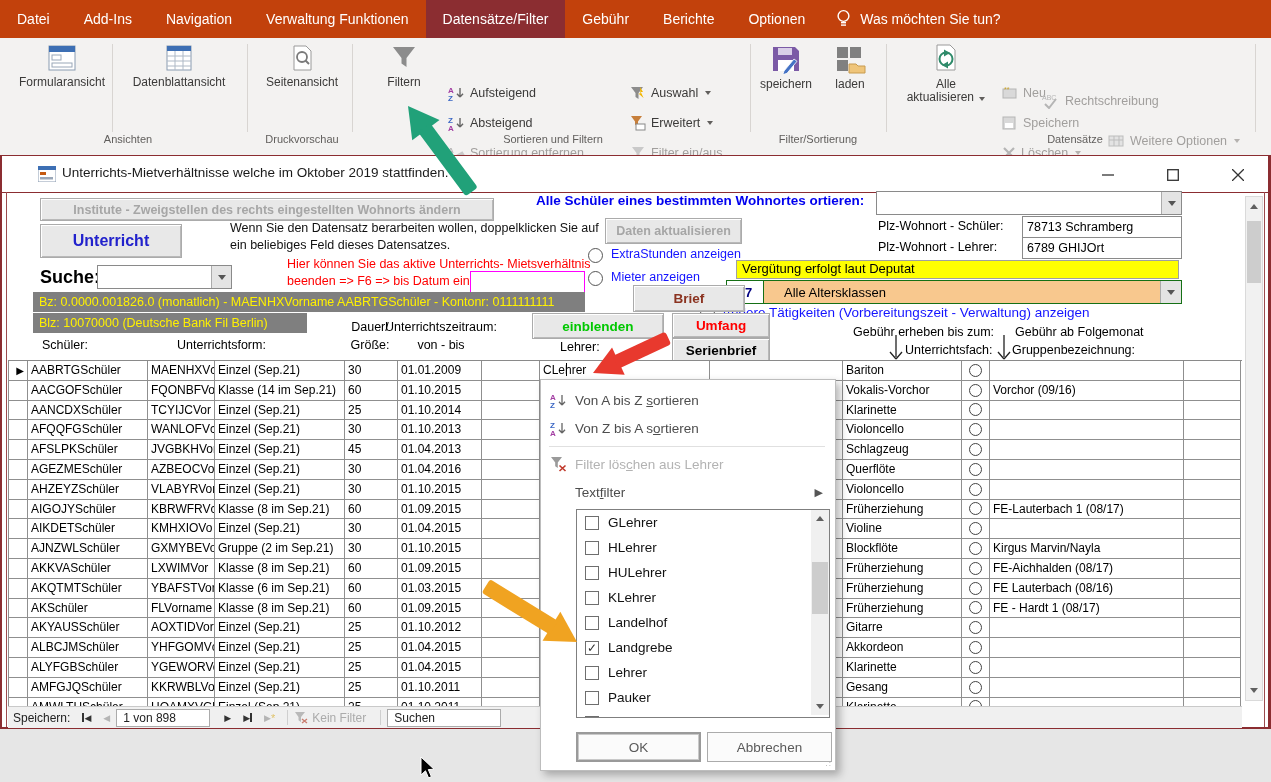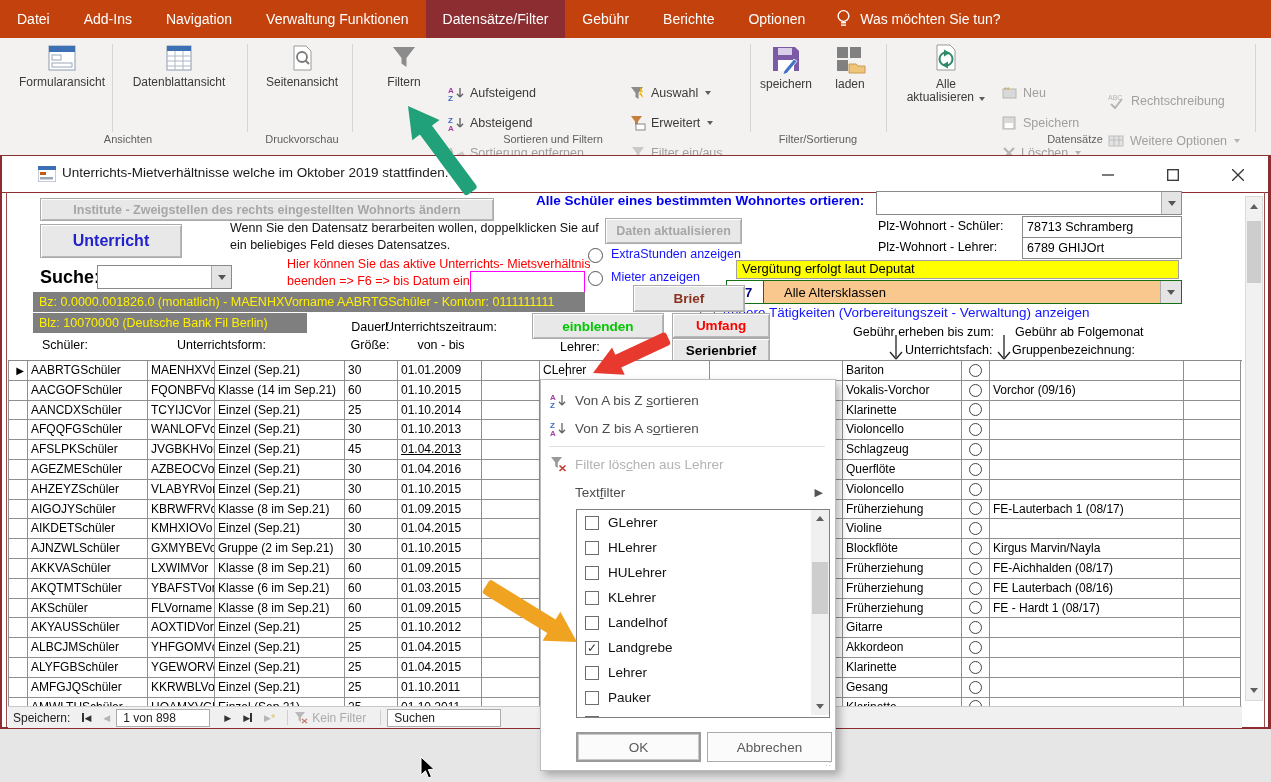--- a/index.html
+++ b/index.html
@@ -241,21 +241,21 @@
         </svg>
       <span>Speichern</span>
     </div>
     <div class="smbtn dis" style="left:1002px;top:104px;">
       <svg width="14" height="14">
           <path d="M2 2 L12 12 M12 2 L2 12" stroke="#B5B5B5" stroke-width="2.2"></path>
         </svg>
       <span>Löschen</span>
         <span class="chev"></span>
     </div>
-    <div class="smbtn dis" style="left:1108px;top:52px;">
+    <div class="smbtn dis" style="left:1042px;top:52px;">
       <svg width="18" height="16">
           <text x="0" y="7" font-size="7" fill="#B5B5B5">ABC</text>
           <path d="M3 11 l4 4 7 -9" stroke="#B5B5B5" stroke-width="2" fill="none"></path>
         </svg>
       <span>Rechtschreibung</span>
     </div>
     <div class="smbtn dis" style="left:1108px;top:92px;">
       <svg width="17" height="14">
           <rect x="1" y="2" width="14" height="10" fill="#E3E3E3" stroke="#BDBDBD"></rect>
           <path d="M1 6 h14 M6 2 v10 M11 2 v10" stroke="#BDBDBD"></path>
@@ -464,21 +464,21 @@
           </div>
           <div class="tcell" style="width: 194px;"></div>
           <div class="tcell" style="width: 57px;"></div>
         </div>
         <div class="trow">
           <div class="tcell first radcell" style="width: 20px;"></div>
           <div class="tcell" style="width: 120px;">AFSLPKSchüler</div>
           <div class="tcell" style="width: 67px;">JVGBKHVor</div>
           <div class="tcell" style="width: 130px;">Einzel (Sep.21)</div>
           <div class="tcell" style="width: 53px;">45</div>
-          <div class="tcell" style="width: 84px; text-decoration: underline;">01.04.2013</div>
+          <div class="tcell" style="width: 84px;">01.04.2013</div>
           <div class="tcell" style="width: 58px;"></div>
           <div class="tcell" style="width: 170px;"></div>
           <div class="tcell" style="width: 133px;"></div>
           <div class="tcell" style="width: 119px;">Schlagzeug</div>
           <div class="tcell radcell" style="width: 28px;">
             <div class="radsmall"></div>
           </div>
           <div class="tcell" style="width: 194px;"></div>
           <div class="tcell" style="width: 57px;"></div>
         </div>

